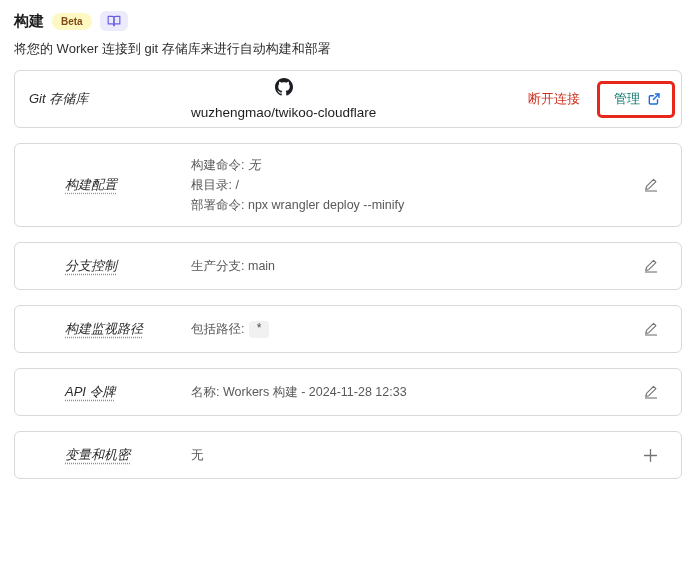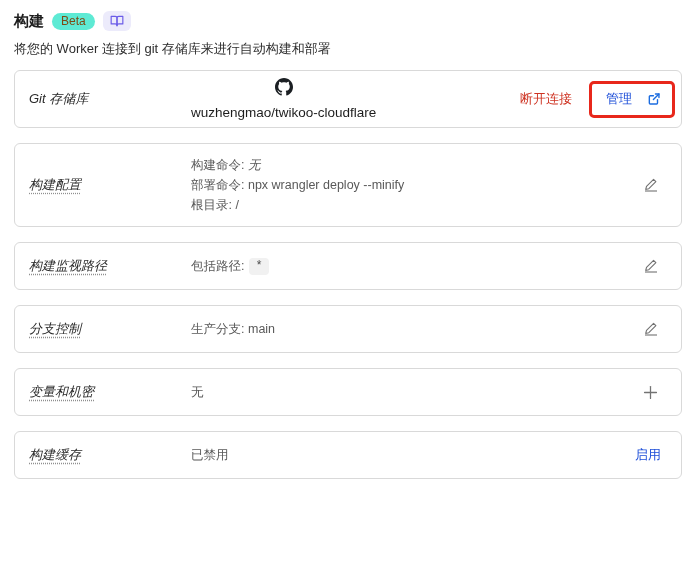--- a/index.html
+++ b/index.html
@@ -8,60 +8,60 @@
     width:696px; height:566px;
     font-family:"Liberation Sans","DejaVu Sans",sans-serif;
     color:#262626; overflow:hidden;
   }
   .page { position:relative; padding:10px 24px 0 14px; }
 
   
   .header-row { display:flex; align-items:center; gap:8px; height:22px; }
   .page-title { font-size:15px; font-weight:700; color:#1d1d1d; }
   .beta-badge {
-    background:#5eead4; color:#7f4a14; font-size:12px; font-weight:400;
+    background:#fef9c3; color:#7f4a14; font-size:10px; font-weight:700;
     padding:2px 9px; border-radius:10px; line-height:13px;
   }
   .docs-badge {
     background:#ecebfb; border-radius:6px; padding:3px 7px;
     display:inline-flex; align-items:center; cursor:pointer;
   }
   .page-desc { margin-top:8px; font-size:13px; color:#2e2e2e; line-height:17px; }
 
   
   .cards { margin-top:13px; display:flex; flex-direction:column; gap:15px; }
   .card {
     border:1px solid #d9d9d9; border-radius:6px; background:#fff;
     display:flex; align-items:center;
     min-height:48px; padding:6px 20px 6px 14px; width:668px;
   }
   .card-tall { min-height:58px; }
   .card-multiline { min-height:84px; }
   .card-label { width:162px; flex-shrink:0; font-size:13px; color:#2a2a2a;font-style:italic; }
   .card-label .dotted {
-    text-decoration:underline dotted #8f8f8f; text-underline-offset:4px;
+    text-decoration:underline dotted #8f8f8f; text-underline-offset:4px;margin-left:36px;
   }
   .card-content { font-size:12.5px; color:#595959; line-height:20px; display:flex; align-items:center; }
   .card-content .col { display:flex; flex-direction:column; }
   .italic { font-style:italic; }
   .chip {
     display:inline-block; background:#f1f1f1; border-radius:4px;
     padding:1px 6px; margin-left:5px; font-size:12px; color:#4a4a4a;
     font-family:"Liberation Mono","DejaVu Sans Mono",monospace; line-height:15px;
   }
 
   
   .repo-wrap { display:flex; align-items:center; gap:9px;flex-direction:column; }
   .repo-name { font-size:13.5px; color:#1d1d1d; }
 
   
   .actions { margin-left:auto; display:flex; align-items:center; gap:34px; }
   .link { font-size:13px; text-decoration:none; cursor:pointer; background:none; border:none; padding:0; font-family:inherit;text-align:right; }
   .link-danger { color:#ce3322; }
-  .link-blue { color:#1d4ed8; display:inline-flex; align-items:center; gap:15px; }
+  .link-blue { color:#0f766e; display:inline-flex; align-items:center; gap:7px; }
   .manage-wrap { position:relative; display:inline-flex; }
   .annotation-box {
     position:absolute; top:-9px; bottom:-10px; left:-17px; right:-14px;
     border:3px solid #e8271b; border-radius:5px; pointer-events:none;
   }
 
   .icon-btn {
     margin-left:auto; background:none; border:none; padding:2px; cursor:pointer;
     display:flex; align-items:center; justify-content:center;
   }
@@ -121,28 +121,45 @@
       <span class="card-label">
         <span class="dotted">构建配置</span>
       </span>
       <span class="card-content">
         <span class="col">
           <span>
             <span>构建命令:</span>
             <span class="italic">无</span>
           </span>
           <span>
+            <span>根目录:</span>
+            <span>/</span>
+          </span>
+          <span>
             <span>部署命令:</span>
             <span>npx wrangler deploy --minify</span>
           </span>
-          <span>
-            <span>根目录:</span>
-            <span>/</span>
-          </span>
-        </span>
+        </span>
+      </span>
+      <button class="icon-btn">
+        <span style="display:flex;">
+          <svg width="16" height="16" viewBox="0 0 20 20" fill="none" stroke="#737373" stroke-width="1.4">
+            <path d="M2.5 17.5h15"></path>
+            <path d="M13.2 2.9l2.9 2.9L7.3 14.6l-3.9 1 1-3.9z" stroke-linejoin="round"></path>
+          </svg>
+        </span>
+      </button>
+    </div>
+
+    <div class="card">
+      <span class="card-label">
+        <span class="dotted">分支控制</span>
+      </span>
+      <span class="card-content">
+        <span>生产分支:</span>&nbsp;<span>main</span>
       </span>
       <button class="icon-btn">
         <span style="display:flex;">
           <svg width="16" height="16" viewBox="0 0 20 20" fill="none" stroke="#737373" stroke-width="1.4">
             <path d="M2.5 17.5h15"></path>
             <path d="M13.2 2.9l2.9 2.9L7.3 14.6l-3.9 1 1-3.9z" stroke-linejoin="round"></path>
           </svg>
         </span>
       </button>
     </div>
@@ -160,57 +177,47 @@
           <svg width="16" height="16" viewBox="0 0 20 20" fill="none" stroke="#737373" stroke-width="1.4">
             <path d="M2.5 17.5h15"></path>
             <path d="M13.2 2.9l2.9 2.9L7.3 14.6l-3.9 1 1-3.9z" stroke-linejoin="round"></path>
           </svg>
         </span>
       </button>
     </div>
 
     <div class="card">
       <span class="card-label">
-        <span class="dotted">分支控制</span>
-      </span>
-      <span class="card-content">
-        <span>生产分支:</span>&nbsp;<span>main</span>
-      </span>
-      <button class="icon-btn">
-        <span style="display:flex;">
-          <svg width="16" height="16" viewBox="0 0 20 20" fill="none" stroke="#737373" stroke-width="1.4">
-            <path d="M2.5 17.5h15"></path>
-            <path d="M13.2 2.9l2.9 2.9L7.3 14.6l-3.9 1 1-3.9z" stroke-linejoin="round"></path>
-          </svg>
-        </span>
-      </button>
-    </div>
-
+        <span class="dotted">API 令牌</span>
+      </span>
+      <span class="card-content">
+        <span>名称:</span>&nbsp;<span>Workers 构建 - 2024-11-28 12:33</span>
+      </span>
+      <button class="icon-btn">
+        <span style="display:flex;">
+          <svg width="16" height="16" viewBox="0 0 20 20" fill="none" stroke="#737373" stroke-width="1.4">
+            <path d="M2.5 17.5h15"></path>
+            <path d="M13.2 2.9l2.9 2.9L7.3 14.6l-3.9 1 1-3.9z" stroke-linejoin="round"></path>
+          </svg>
+        </span>
+      </button>
+    </div>
 
     <div class="card">
       <span class="card-label">
         <span class="dotted">变量和机密</span>
       </span>
       <span class="card-content">
         <span>无</span>
       </span>
       <button class="icon-btn">
         <span style="display:flex;">
           <svg width="17" height="17" viewBox="0 0 20 20" fill="none" stroke="#737373" stroke-width="1.5" stroke-linecap="round">
             <path d="M10 3v14"></path>
               <path d="M3 10h14"></path>
           </svg>
         </span>
       </button>
     </div>
 
-    <div class="card">
-      <span class="card-label">
-        <span class="dotted">构建缓存</span>
-      </span>
-      <span class="card-content">
-        <span>已禁用</span>
-      </span>
-      <button class="link link-blue" style="margin-left:auto;">启用</button>
-    </div>
 
   </div>
 </div>
 
 </body></html>

